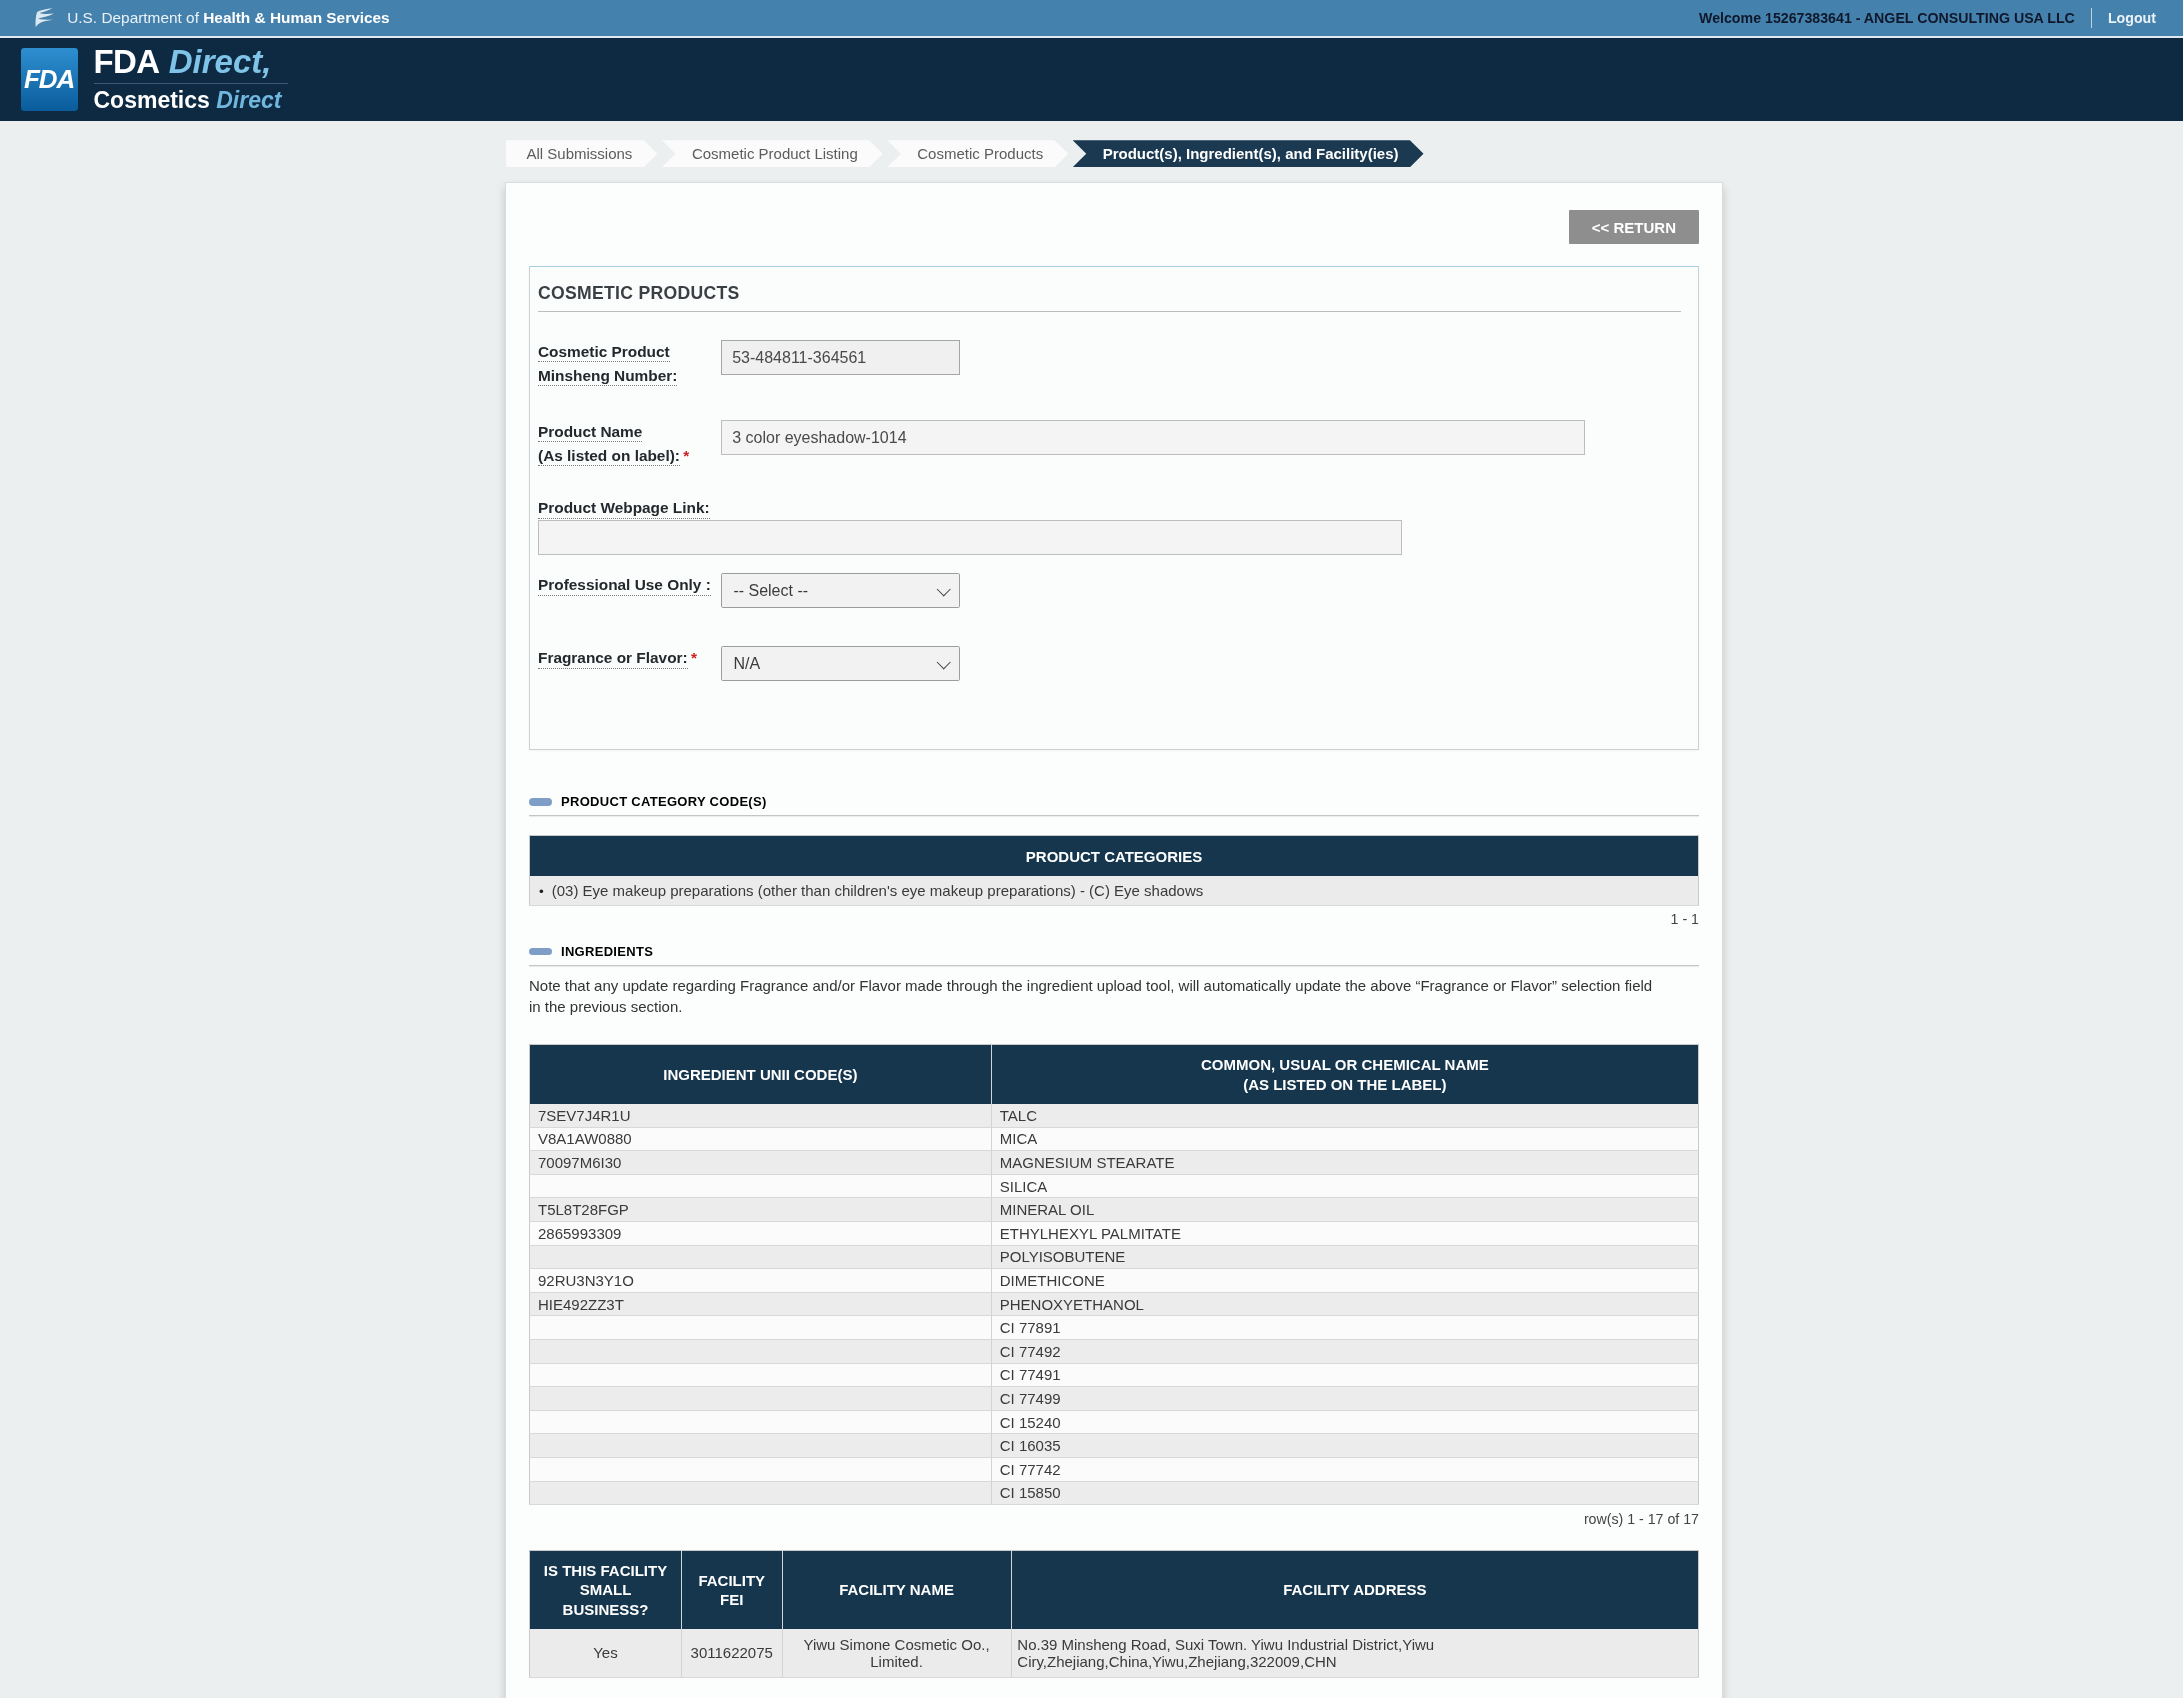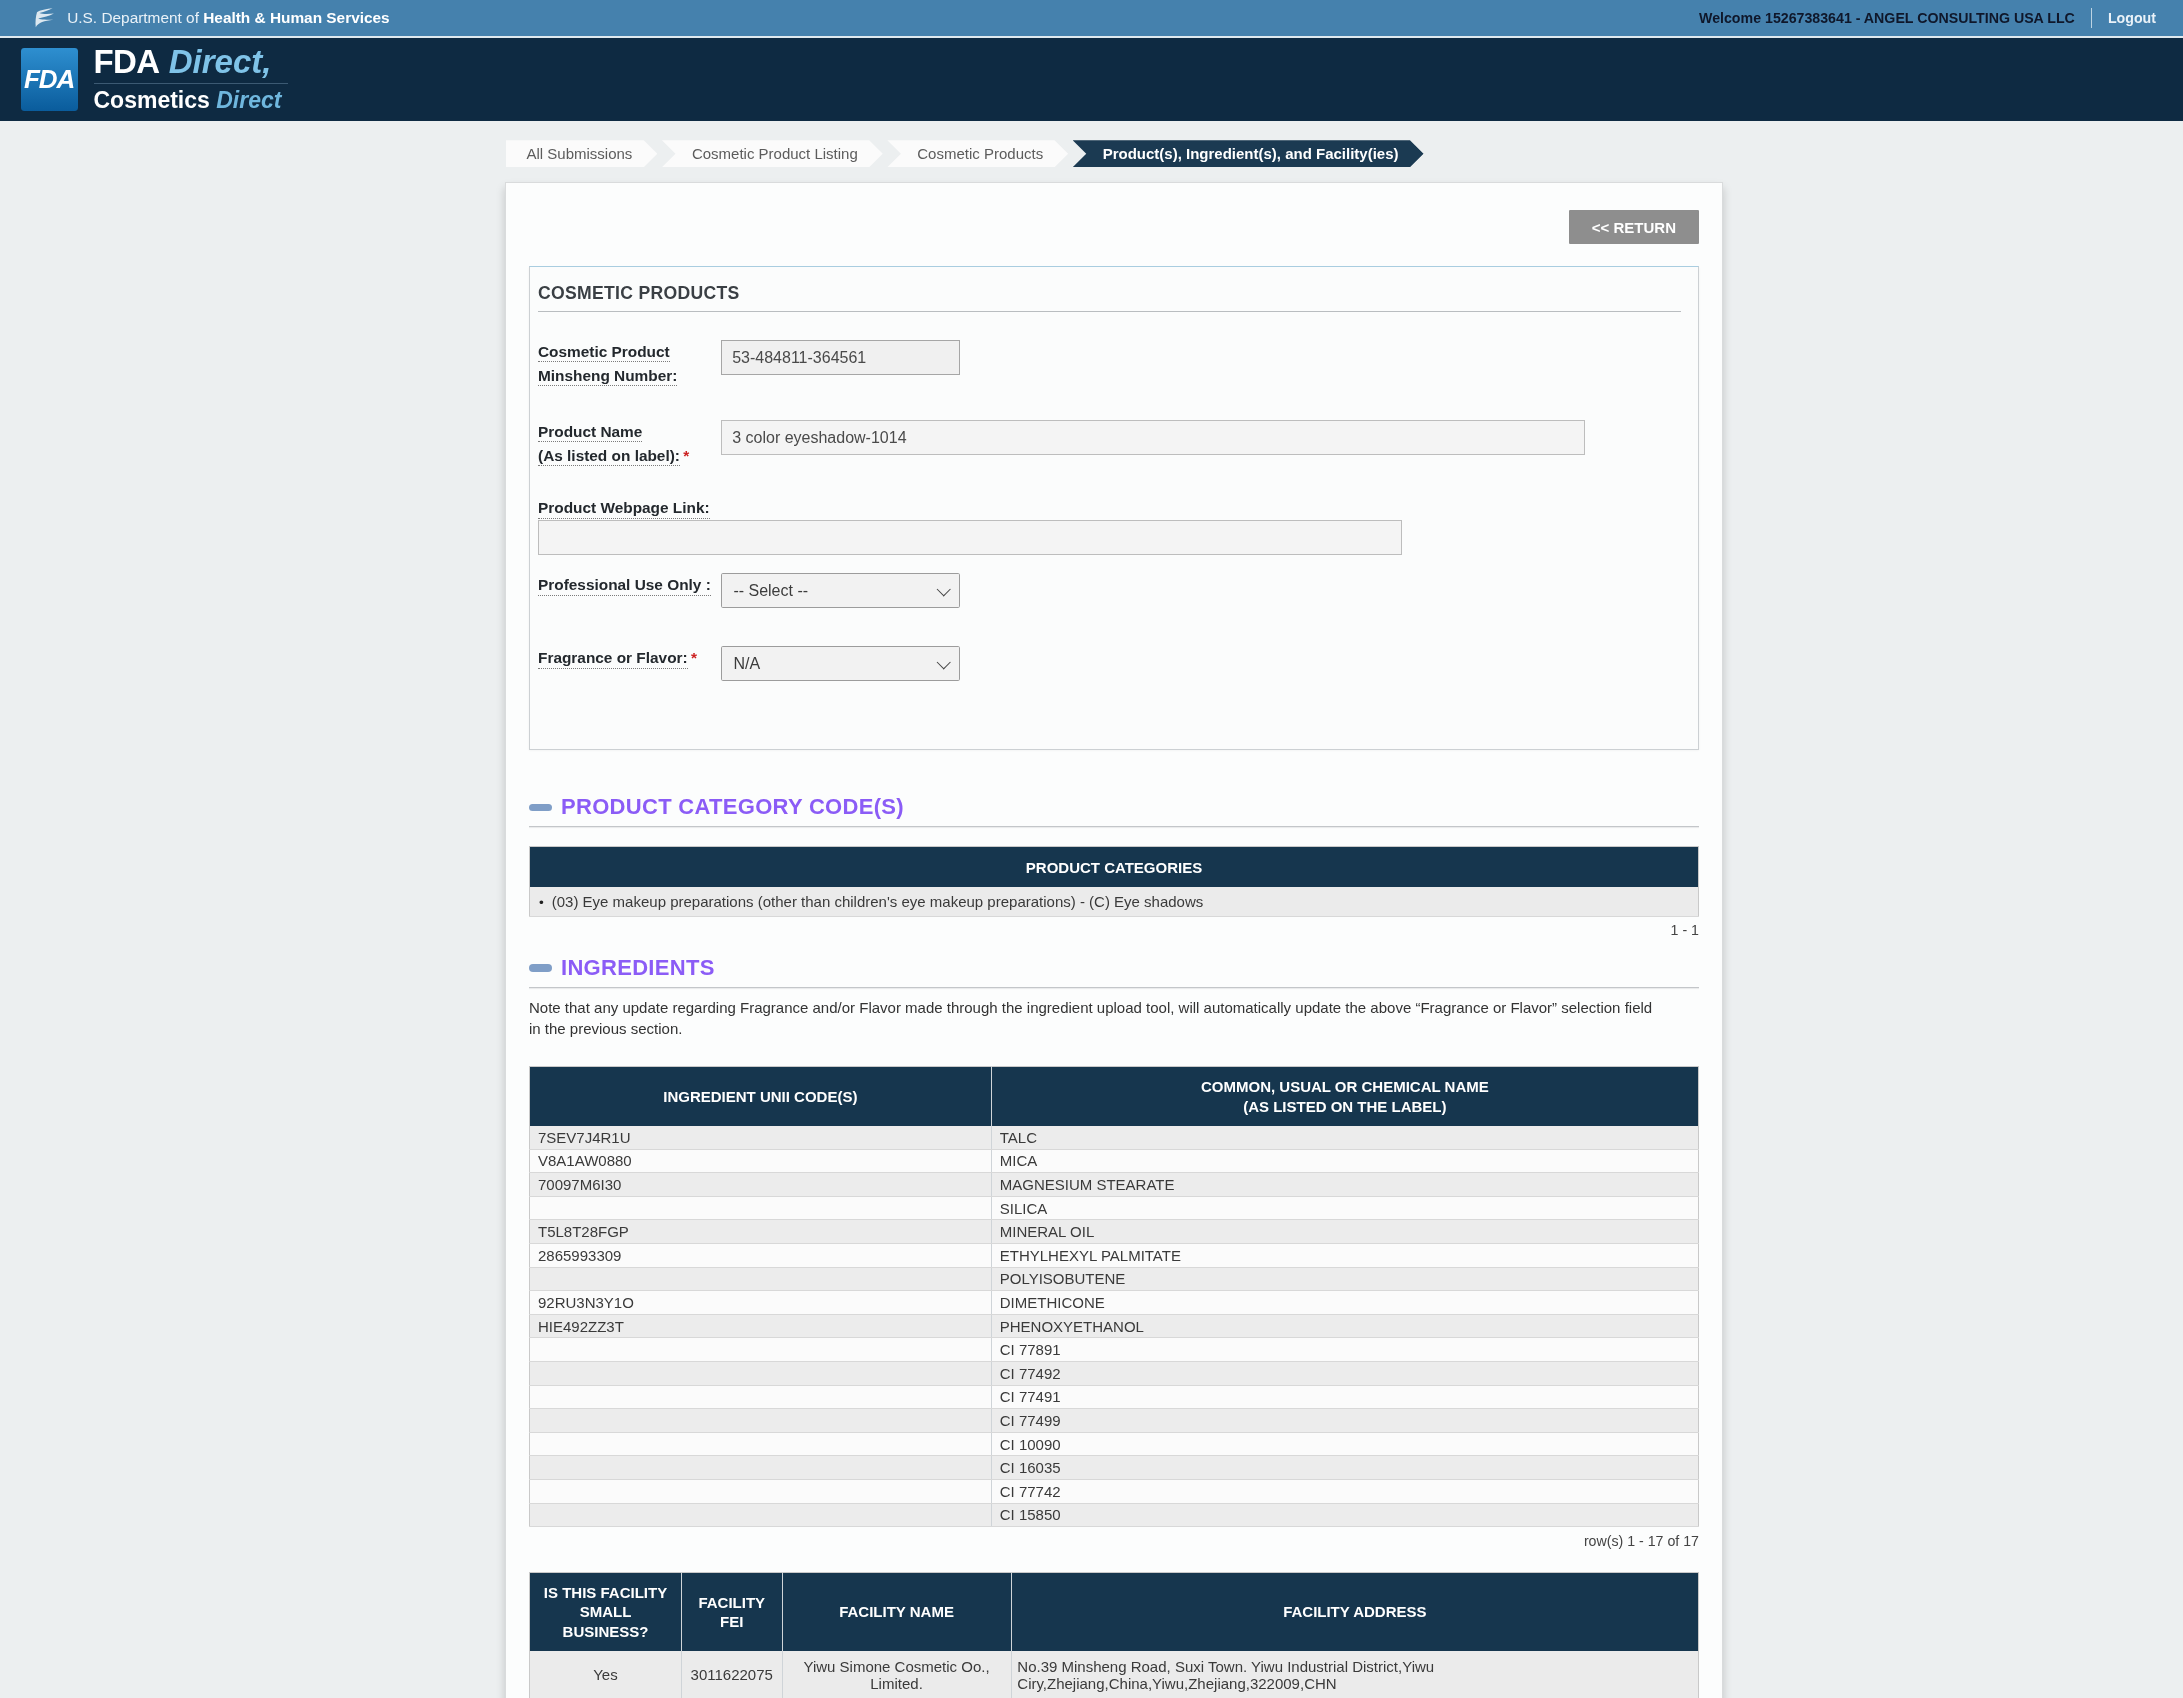--- a/index.html
+++ b/index.html
@@ -86,21 +86,21 @@
     width:239px; height:35px; background:#f2f2f2; border:0.6px solid #9c9c9c; border-radius:1.7px;
     display:flex; align-items:center; justify-content:space-between; padding:0 11.4px;
     font-size:16px; color:#3c3c3c; cursor:pointer;
   }
   .chev { width:10.2px; height:10.2px; border-right:1.7px solid #444; border-bottom:1.7px solid #444;
     transform:rotate(45deg) translateY(-2.3px); }
   
   .section-head { display:flex; align-items:center; gap:9px;
     border-bottom:1.7px solid #c3c6c9; box-shadow:0 1.1px 0 #eaebec; padding-bottom:5.7px; }
   .minus-icon { width:23px; height:7.4px; background:#7f9ec7; border-radius:4px; cursor:pointer; flex:0 0 auto; }
-  .section-title { font-size:22px; font-weight:bold; color:#8b5cf6; letter-spacing:0.3px; }
+  .section-title { font-size:13px; font-weight:bold; color:#000000; letter-spacing:0.3px; }
   .note { font-size:15px; color:#333; line-height:21.6px; margin-top:9px; }
   .pagination { text-align:right; font-size:14.2px; color:#444; margin-top:5.7px; }
   table { border-collapse:collapse; width:100%; }
   th {
     background:#16364e; color:#ffffff; font-size:15px; font-weight:bold;
     padding:10.2px 5.7px; border-right:1.1px solid #cfd4d8; text-align:center; line-height:19.3px;
   }
   th:last-child { border-right:none; }
   td { font-size:15px; color:#3a3a3a; border-right:1.1px solid #cfd4d8; border-bottom:1.1px solid #d8d8d8; padding:2.8px 8px; }
   td:last-child { border-right:none; }
@@ -286,21 +286,21 @@
     <tr class="row-b">
           <td></td>
           <td>CI 77491</td>
         </tr>
     <tr class="row-a">
           <td></td>
           <td>CI 77499</td>
         </tr>
     <tr class="row-b">
           <td></td>
-          <td>CI 10090</td>
+          <td>CI 15240</td>
         </tr>
     <tr class="row-a">
           <td></td>
           <td>CI 16035</td>
         </tr>
     <tr class="row-b">
           <td></td>
           <td>CI 77742</td>
         </tr>
     <tr class="row-a">

